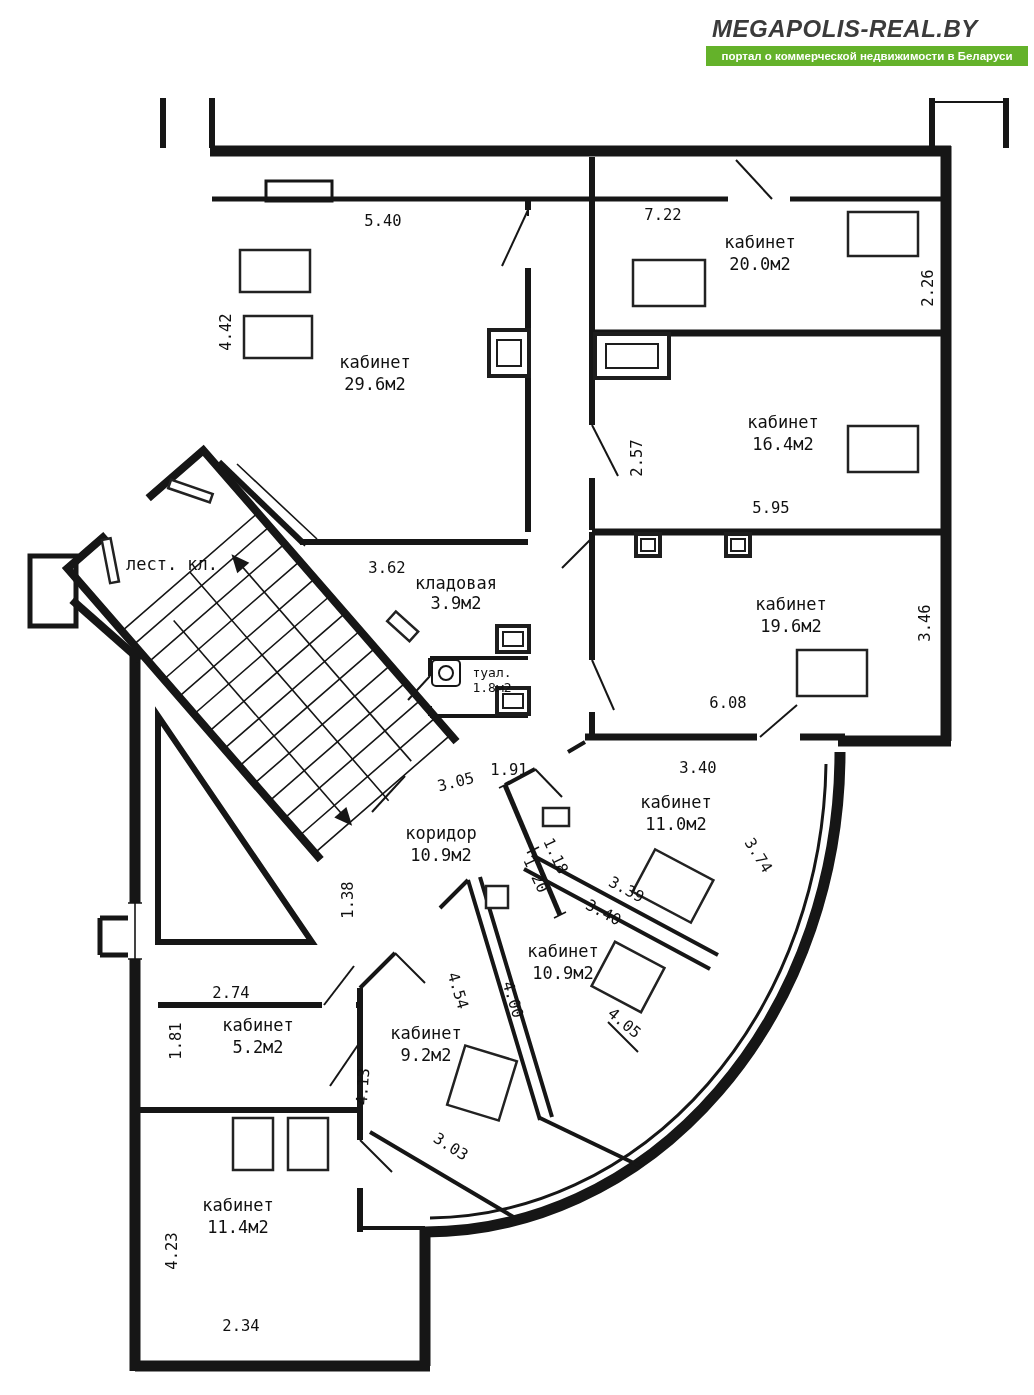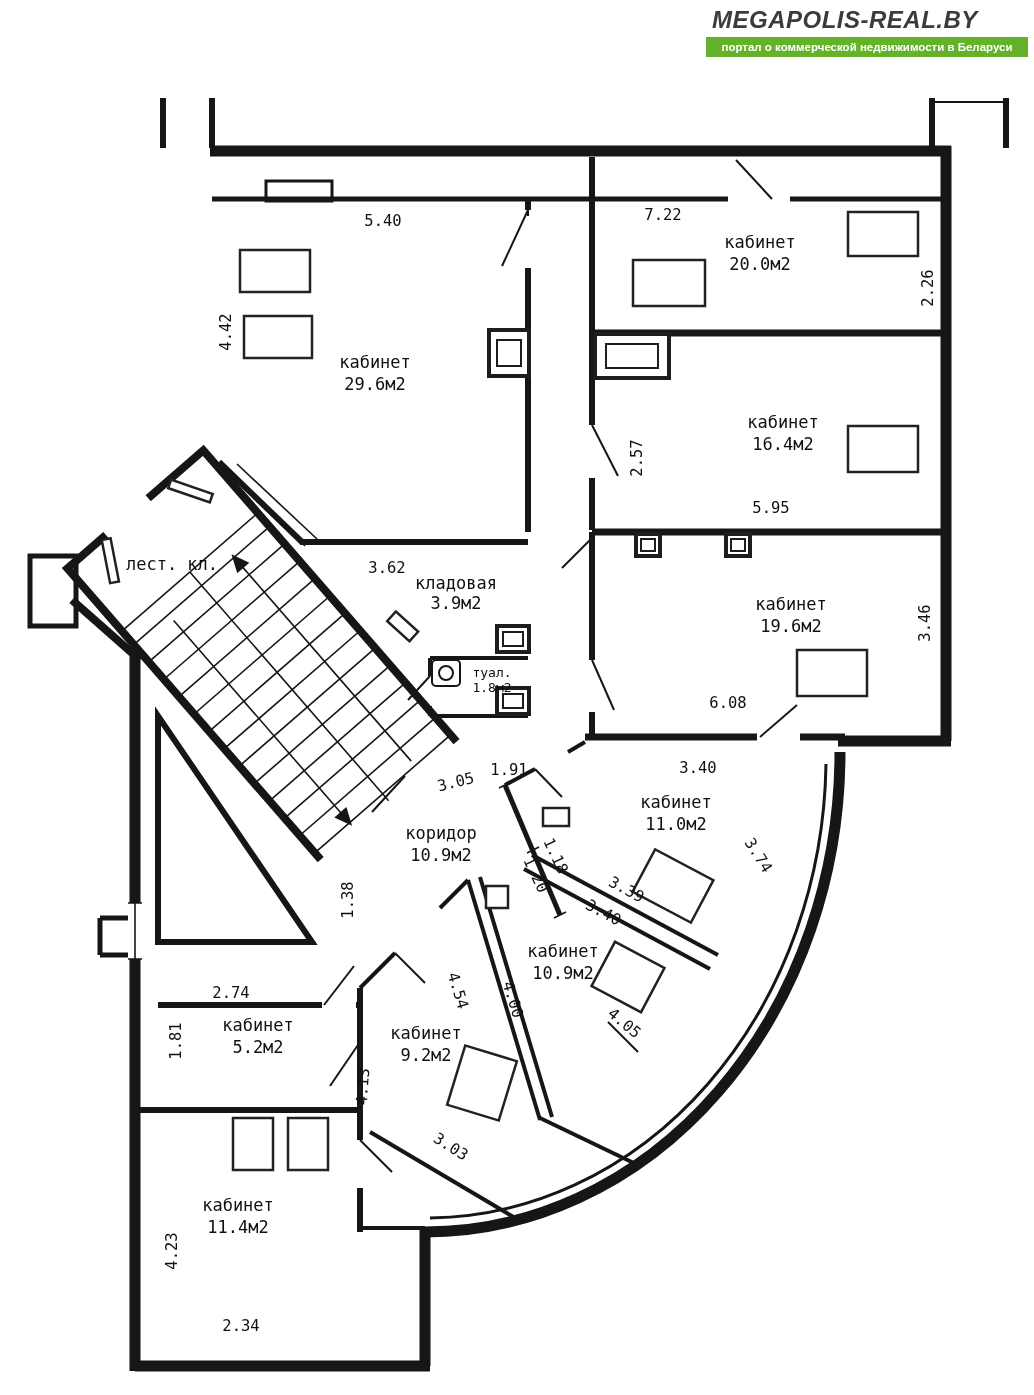--- a/index.html
+++ b/index.html
@@ -1,19 +1,19 @@
 <!DOCTYPE html>
 <html><head>
 <meta charset="utf-8">
 <style>
   html,body{margin:0;padding:0;background:#ffffff;}
   .page{position:relative;width:1034px;height:1395px;background:#fff;overflow:hidden;
         font-family:"DejaVu Sans",sans-serif;}
   
-  .brand{position:absolute;top:4px;right:6px;width:322px;z-index:10;}
+  .brand{position:absolute;top:13px;right:6px;width:322px;z-index:10;}
   .brand-title{font-family:"Liberation Sans",sans-serif;font-weight:bold;font-style:italic;
                font-size:24px;color:#3b3b3b;letter-spacing:.5px;padding:2px 4px 3px 6px;
                white-space:nowrap;}
   .brand-sub{background:#64b22a;color:#ffffff;font-family:"Liberation Sans",sans-serif;
              font-size:11.5px;font-weight:bold;text-align:center;padding:4px 6px;}
   
   svg{position:absolute;left:0;top:0;}
   .w{stroke:#161616;fill:none;stroke-linecap:butt;}
   .w11{stroke-width:11;} .w8{stroke-width:8;} .w7{stroke-width:7;} .w6{stroke-width:6;}
   .w5{stroke-width:5;} .w4{stroke-width:4;} .w3{stroke-width:3;} .w2{stroke-width:2;}

